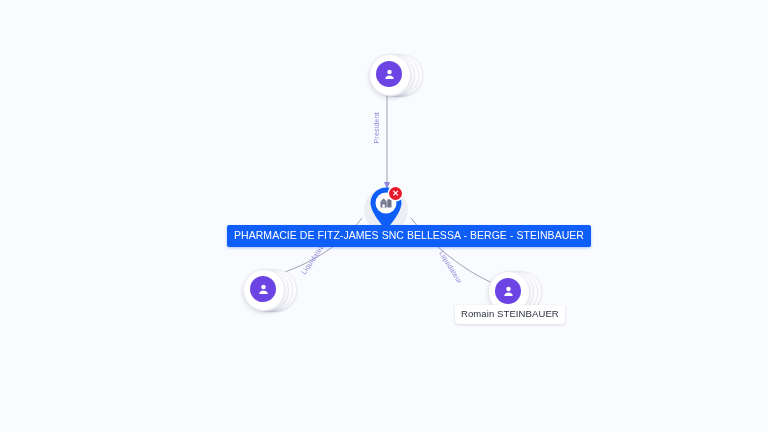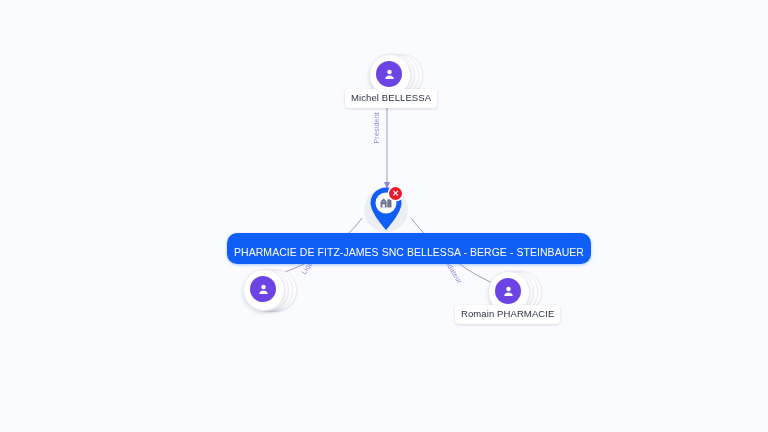--- a/index.html
+++ b/index.html
@@ -118,28 +118,28 @@
     justify-content: center;
     color: #ffffff;
     font-size: 8px;
     font-weight: bold;
     line-height: 1;
   }
 
   #company-label {
     position: absolute;
     left: 227px;
-    top: 233px;
+    top: 225px;
     background: #0f5ef7;
     color: #ffffff;
     font-size: 10.5px;
     line-height: 1;
     white-space: nowrap;
-    padding: 14px 7px 6px 7px;
-    border-radius: 10px;
+    padding: 5px 7px 6px 7px;
+    border-radius: 2px;
     letter-spacing: 0.05px;
     box-shadow: 0 1px 3px rgba(15,94,247,0.35);
   }
 
   
   .edge-label {
     position: absolute;
     color: #8f85d8;
     font-size: 7px;
     line-height: 1;
@@ -194,21 +194,20 @@
     <div class="stack-card c2"></div>
     <div class="stack-card c1"></div>
     <div class="stack-card front"></div>
     <div class="avatar-disc">
       <svg width="15" height="15" viewBox="0 0 24 24" fill="#ffffff">
         <circle cx="12" cy="8" r="3.6"></circle>
         <path d="M5.2 19c0-3.6 3.1-5.6 6.8-5.6s6.8 2 6.8 5.6z"></path>
       </svg>
     </div>
   </div>
-  <div class="person-label" style="left:345px; top:89px;">Michel BELLESSA</div>
 
   <div class="person-node" style="left:243px; top:266px;">
     <div class="stack-card c3"></div>
     <div class="stack-card c2"></div>
     <div class="stack-card c1"></div>
     <div class="stack-card front"></div>
     <div class="avatar-disc">
       <svg width="15" height="15" viewBox="0 0 24 24" fill="#ffffff">
         <circle cx="12" cy="8" r="3.6"></circle>
         <path d="M5.2 19c0-3.6 3.1-5.6 6.8-5.6s6.8 2 6.8 5.6z"></path>
@@ -221,21 +220,21 @@
     <div class="stack-card c2"></div>
     <div class="stack-card c1"></div>
     <div class="stack-card front"></div>
     <div class="avatar-disc">
       <svg width="15" height="15" viewBox="0 0 24 24" fill="#ffffff">
         <circle cx="12" cy="8" r="3.6"></circle>
         <path d="M5.2 19c0-3.6 3.1-5.6 6.8-5.6s6.8 2 6.8 5.6z"></path>
       </svg>
     </div>
   </div>
-  <div class="person-label" style="left:455px; top:305px;">Romain PHARMACIE</div>
+  <div class="person-label" style="left:455px; top:305px;">Romain STEINBAUER</div>
 
   <div id="company-node">
     <div class="company-halo"></div>
     <div class="pin-wrap">
       <svg width="34" height="46" viewBox="0 0 34 46">
         <path d="M17 1.5 C8.4 1.5 1.5 8.4 1.5 17 C1.5 27 17 44 17 44 C17 44 32.5 27 32.5 17 C32.5 8.4 25.6 1.5 17 1.5 Z" fill="#0f5ef7"></path>
         <circle cx="17" cy="17" r="10.5" fill="#ffffff"></circle>
         <g fill="#6f7689">
           <rect x="11.5" y="15.5" width="6.2" height="6" rx="0.6"></rect>
           <rect x="18.3" y="13.3" width="4.2" height="8.2" rx="0.6"></rect>

